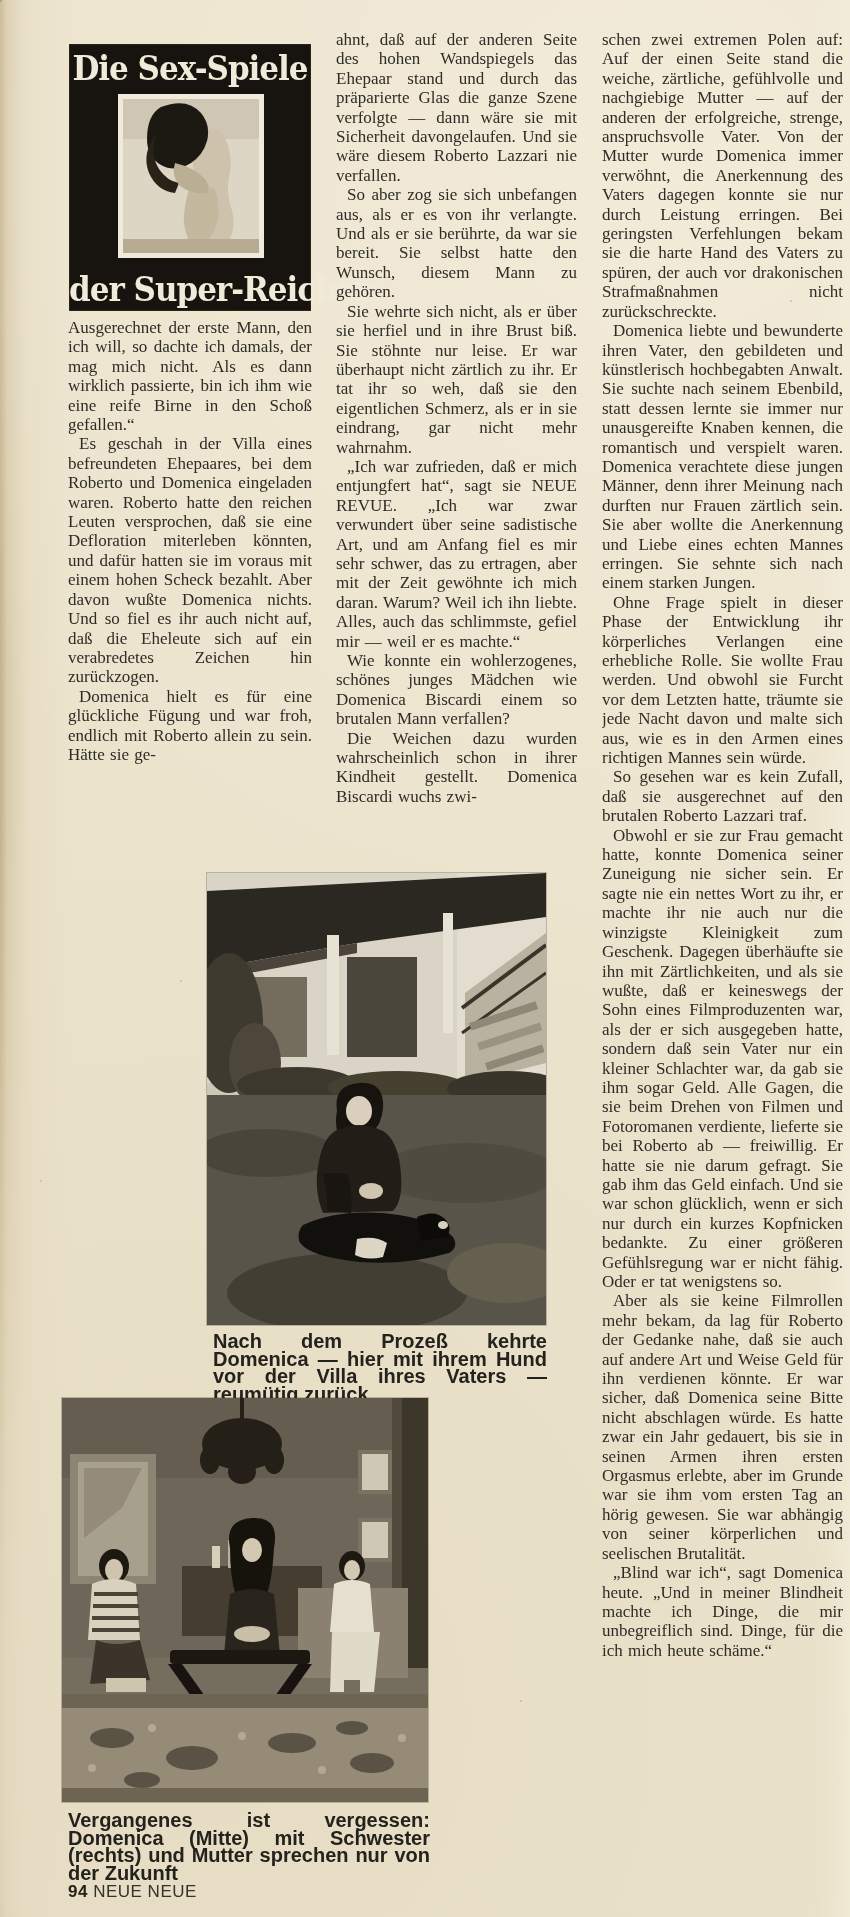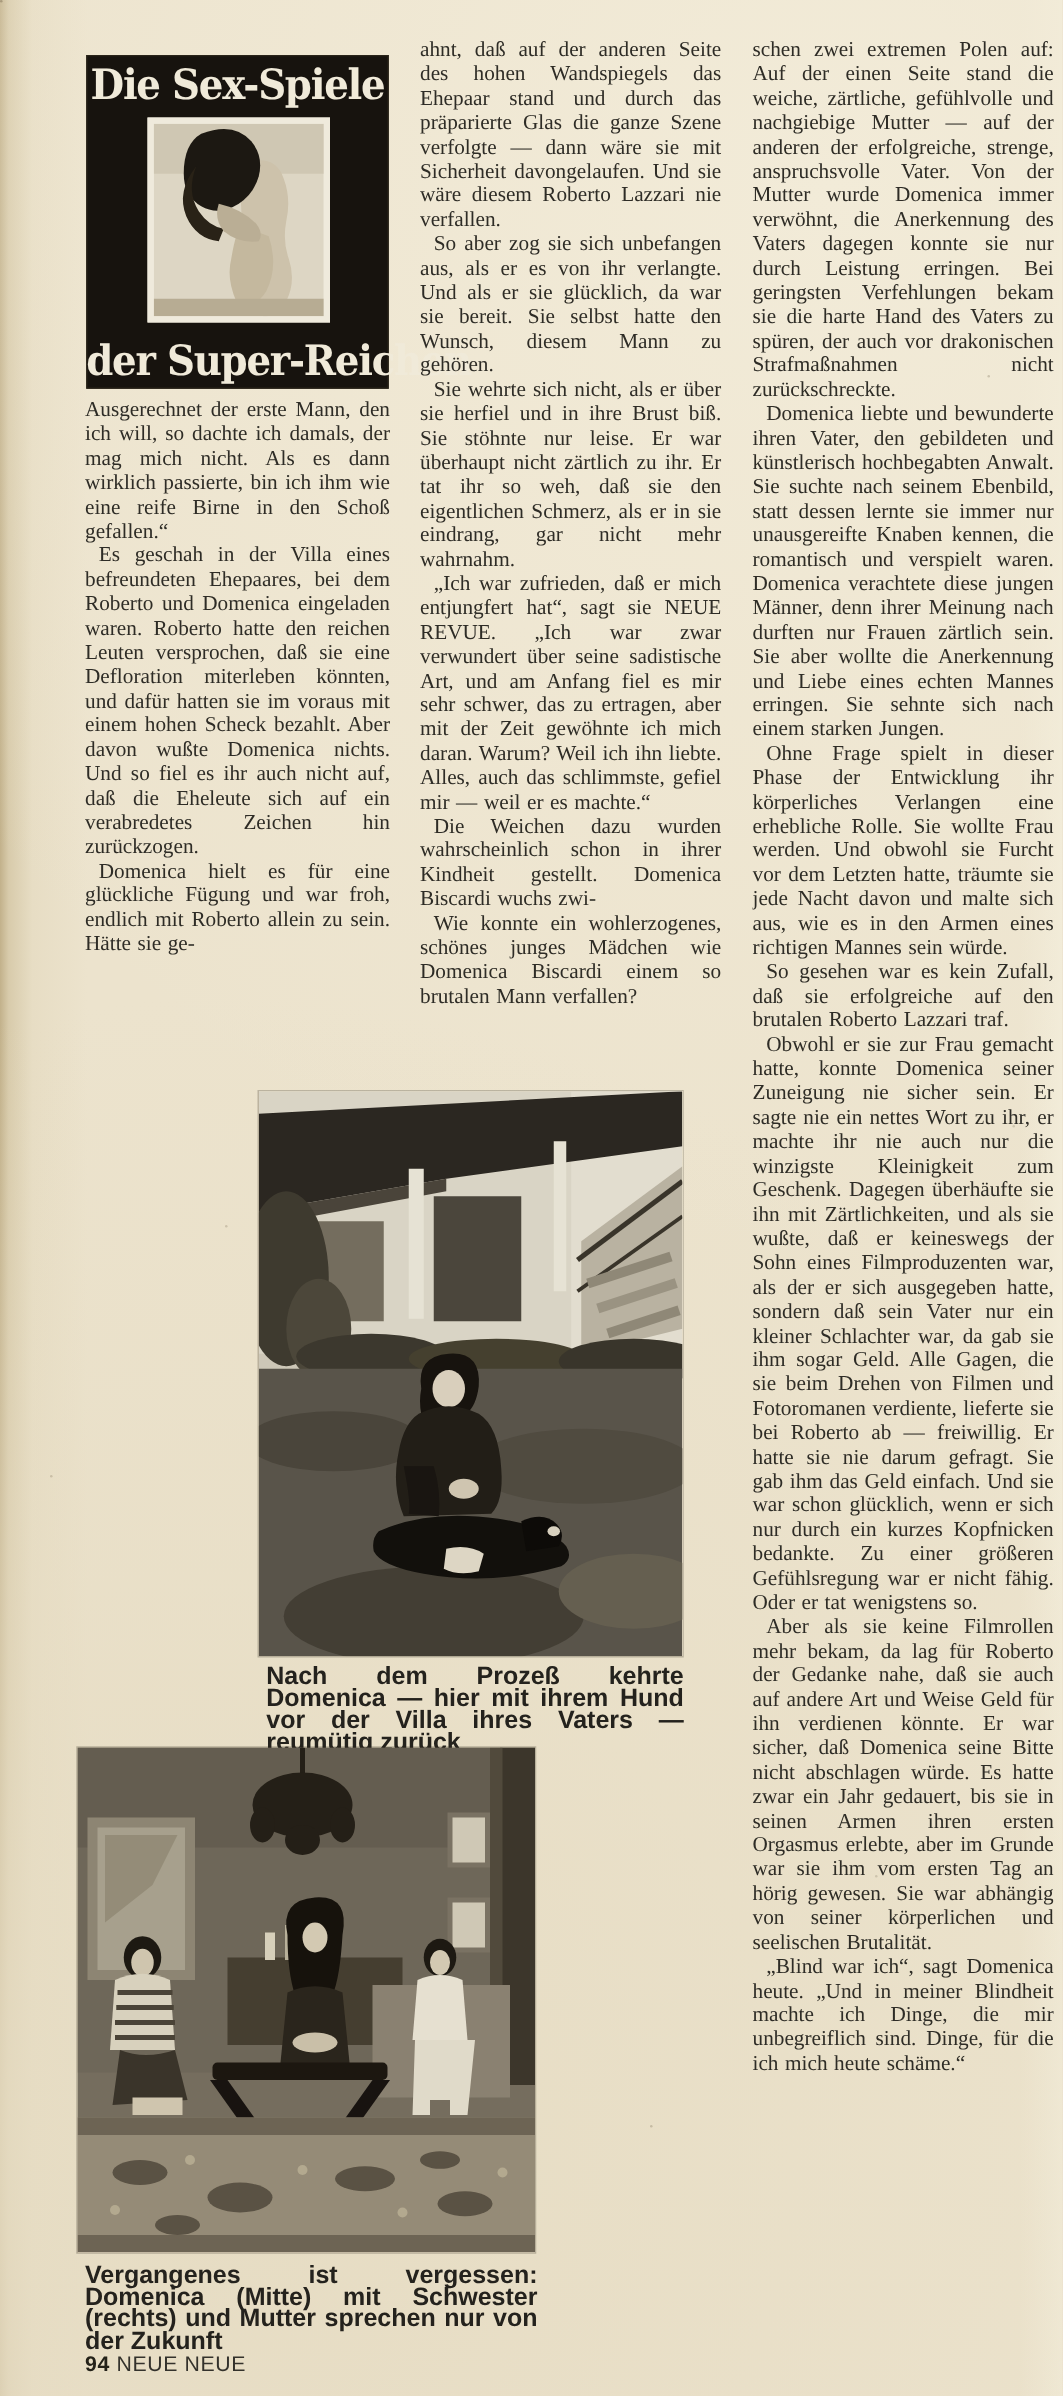--- a/index.html
+++ b/index.html
@@ -126,32 +126,32 @@
   </div>
 
   <div id="col1" class="col">
     <p>Ausgerechnet der erste Mann, den ich will, so dachte ich damals, der mag mich nicht. Als es dann wirklich passierte, bin ich ihm wie eine reife Birne in den Schoß gefallen.“</p>
     <p>Es geschah in der Villa eines befreundeten Ehepaares, bei dem Roberto und Domenica eingeladen waren. Roberto hatte den reichen Leuten versprochen, daß sie eine Defloration miterleben könnten, und dafür hatten sie im voraus mit einem hohen Scheck bezahlt. Aber davon wußte Domenica nichts. Und so fiel es ihr auch nicht auf, daß die Eheleute sich auf ein verabredetes Zeichen hin zurückzogen.</p>
     <p>Domenica hielt es für eine glückliche Fügung und war froh, endlich mit Roberto allein zu sein. Hätte sie ge-</p>
   </div>
 
   <div id="col2" class="col">
     <p>ahnt, daß auf der anderen Seite des hohen Wandspiegels das Ehepaar stand und durch das präparierte Glas die ganze Szene verfolgte — dann wäre sie mit Sicherheit davongelaufen. Und sie wäre diesem Roberto Lazzari nie verfallen.</p>
-    <p>So aber zog sie sich unbefangen aus, als er es von ihr verlangte. Und als er sie glücklich, da war sie bereit. Sie selbst hatte den Wunsch, diesem Mann zu gehören.</p>
+    <p>So aber zog sie sich unbefangen aus, als er es von ihr verlangte. Und als er sie berührte, da war sie bereit. Sie selbst hatte den Wunsch, diesem Mann zu gehören.</p>
     <p>Sie wehrte sich nicht, als er über sie herfiel und in ihre Brust biß. Sie stöhnte nur leise. Er war überhaupt nicht zärtlich zu ihr. Er tat ihr so weh, daß sie den eigentlichen Schmerz, als er in sie eindrang, gar nicht mehr wahrnahm.</p>
     <p>„Ich war zufrieden, daß er mich entjungfert hat“, sagt sie NEUE REVUE. „Ich war zwar verwundert über seine sadistische Art, und am Anfang fiel es mir sehr schwer, das zu ertragen, aber mit der Zeit gewöhnte ich mich daran. Warum? Weil ich ihn liebte. Alles, auch das schlimmste, gefiel mir — weil er es machte.“</p>
+    <p>Wie konnte ein wohlerzogenes, schönes junges Mädchen wie Domenica Biscardi einem so brutalen Mann verfallen?</p>
     <p>Die Weichen dazu wurden wahrscheinlich schon in ihrer Kindheit gestellt. Domenica Biscardi wuchs zwi-</p>
-    <p>Wie konnte ein wohlerzogenes, schönes junges Mädchen wie Domenica Biscardi einem so brutalen Mann verfallen?</p>
   </div>
 
   <div id="col3" class="col">
     <p>schen zwei extremen Polen auf: Auf der einen Seite stand die weiche, zärtliche, gefühlvolle und nachgiebige Mutter — auf der anderen der erfolgreiche, strenge, anspruchsvolle Vater. Von der Mutter wurde Domenica immer verwöhnt, die Anerkennung des Vaters dagegen konnte sie nur durch Leistung erringen. Bei geringsten Verfehlungen bekam sie die harte Hand des Vaters zu spüren, der auch vor drakonischen Strafmaßnahmen nicht zurückschreckte.</p>
     <p>Domenica liebte und bewunderte ihren Vater, den gebildeten und künstlerisch hochbegabten Anwalt. Sie suchte nach seinem Ebenbild, statt dessen lernte sie immer nur unausgereifte Knaben kennen, die romantisch und verspielt waren. Domenica verachtete diese jungen Männer, denn ihrer Meinung nach durften nur Frauen zärtlich sein. Sie aber wollte die Anerkennung und Liebe eines echten Mannes erringen. Sie sehnte sich nach einem starken Jungen.</p>
     <p>Ohne Frage spielt in dieser Phase der Entwicklung ihr körperliches Verlangen eine erhebliche Rolle. Sie wollte Frau werden. Und obwohl sie Furcht vor dem Letzten hatte, träumte sie jede Nacht davon und malte sich aus, wie es in den Armen eines richtigen Mannes sein würde.</p>
-    <p>So gesehen war es kein Zufall, daß sie erfolgreiche auf den brutalen Roberto Lazzari traf.</p>
+    <p>So gesehen war es kein Zufall, daß sie ausgerechnet auf den brutalen Roberto Lazzari traf.</p>
     <p>Obwohl er sie zur Frau gemacht hatte, konnte Domenica seiner Zuneigung nie sicher sein. Er sagte nie ein nettes Wort zu ihr, er machte ihr nie auch nur die winzigste Kleinigkeit zum Geschenk. Dagegen überhäufte sie ihn mit Zärtlichkeiten, und als sie wußte, daß er keineswegs der Sohn eines Filmproduzenten war, als der er sich ausgegeben hatte, sondern daß sein Vater nur ein kleiner Schlachter war, da gab sie ihm sogar Geld. Alle Gagen, die sie beim Drehen von Filmen und Fotoromanen verdiente, lieferte sie bei Roberto ab — freiwillig. Er hatte sie nie darum gefragt. Sie gab ihm das Geld einfach. Und sie war schon glücklich, wenn er sich nur durch ein kurzes Kopfnicken bedankte. Zu einer größeren Gefühlsregung war er nicht fähig. Oder er tat wenigstens so.</p>
     <p>Aber als sie keine Filmrollen mehr bekam, da lag für Roberto der Gedanke nahe, daß sie auch auf andere Art und Weise Geld für ihn verdienen könnte. Er war sicher, daß Domenica seine Bitte nicht abschlagen würde. Es hatte zwar ein Jahr gedauert, bis sie in seinen Armen ihren ersten Orgasmus erlebte, aber im Grunde war sie ihm vom ersten Tag an hörig gewesen. Sie war abhängig von seiner körperlichen und seelischen Brutalität.</p>
     <p>„Blind war ich“, sagt Domenica heute. „Und in meiner Blindheit machte ich Dinge, die mir unbegreiflich sind. Dinge, für die ich mich heute schäme.“</p>
   </div>
 
   <div id="photo-mid" class="photo">
     <svg width="339" height="452" viewBox="0 0 339 452">
       <rect width="339" height="452" fill="#cdc7b7"></rect>
 
       <rect x="0" y="0" width="339" height="210" fill="#d9d4c5"></rect>

